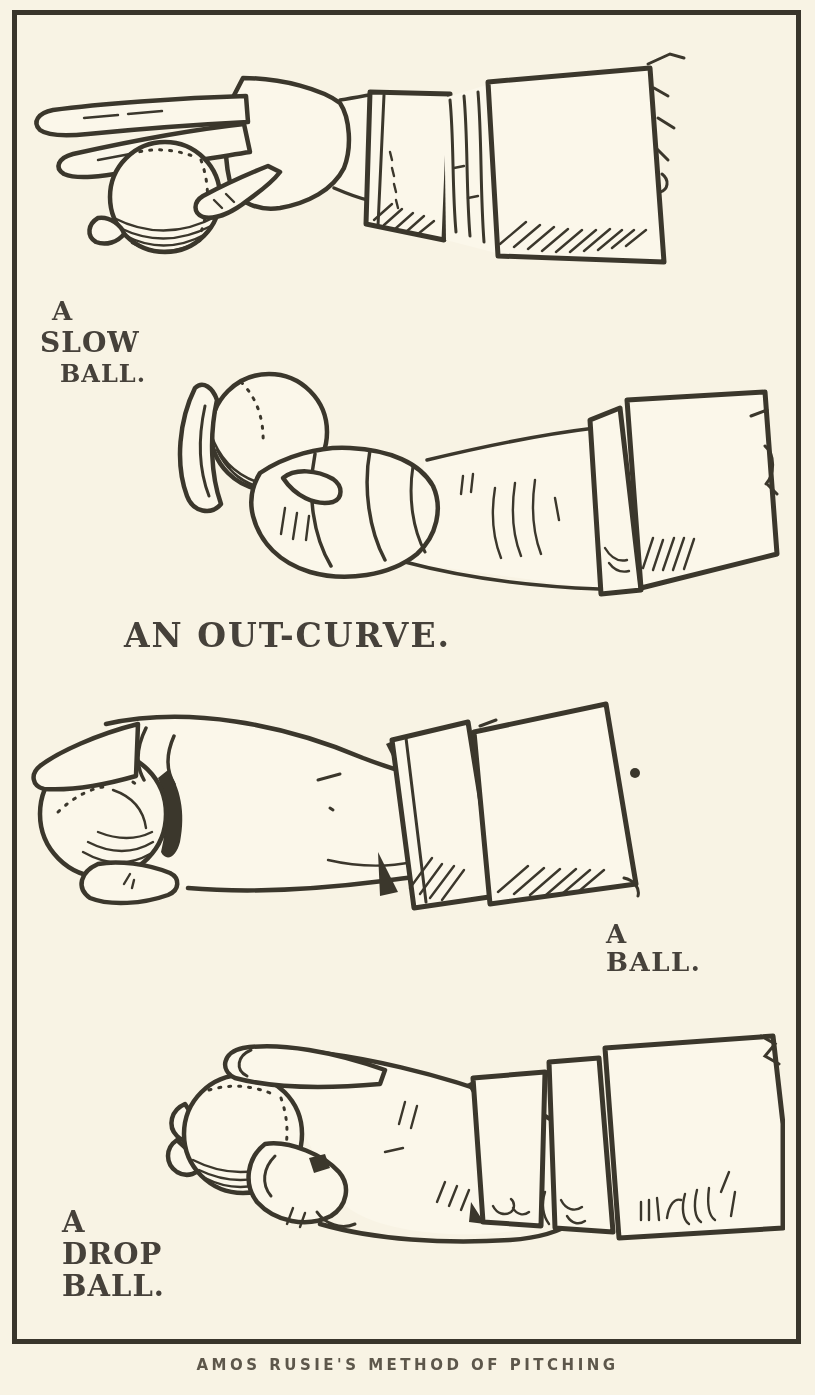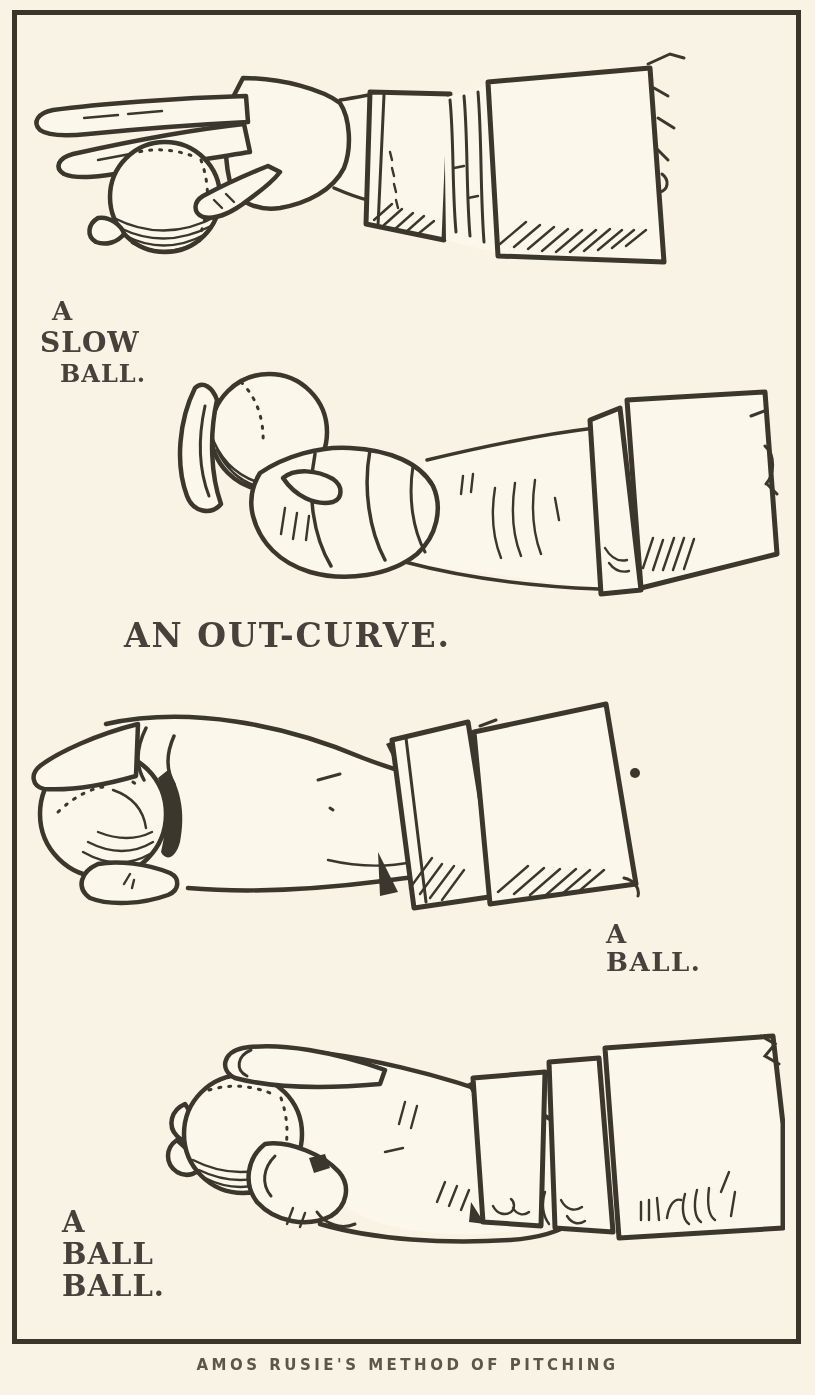--- a/index.html
+++ b/index.html
@@ -202,18 +202,18 @@
       <path class="ln2" d="M408,174 c4,8 12,10 18,6 c4,-3 4,-10 0,-13 M428,176 c4,7 11,8 16,4"></path>
       <path class="o5" d="M464,30 L514,26 L528,200 L470,196 Z"></path>
       <path class="ln2" d="M476,168 c5,10 14,12 21,7 M482,184 c5,8 12,9 18,5 M460,160 c-4,12 -2,24 4,32"></path>
       <path class="o5" d="M520,16 L688,4 L698,92 L698,196 L534,206 Z"></path>
       <path class="ln3" d="M676,4 l14,8 l-10,12 l14,8"></path>
       <path class="ln2" d="M556,170 l0,18 M564,168 l0,20 M572,166 l2,22 M582,186 c2,-14 8,-20 14,-18 M600,162 c-4,14 -2,26 4,30 M612,158 c-4,16 -2,28 4,32 M624,156 c-2,16 0,28 6,32 M636,160 l8,-20 M646,184 l4,-24"></path>
     </g>
   </svg>
   <div class="label lbl-drop">
     <span>A</span>
-    <span>BALL</span>
+    <span>DROP</span>
     <span>BALL.</span>
   </div>
 
   <div class="caption">AMOS RUSIE'S METHOD OF PITCHING</div>
 </div>
 
 </body></html>

